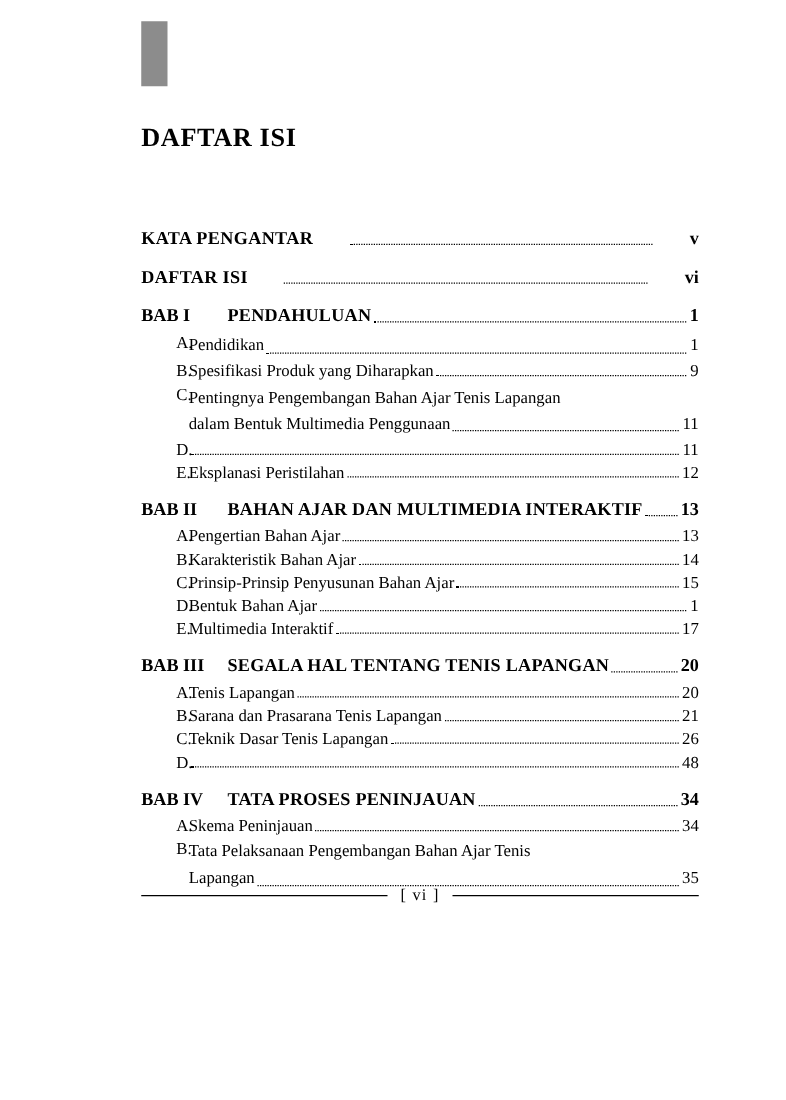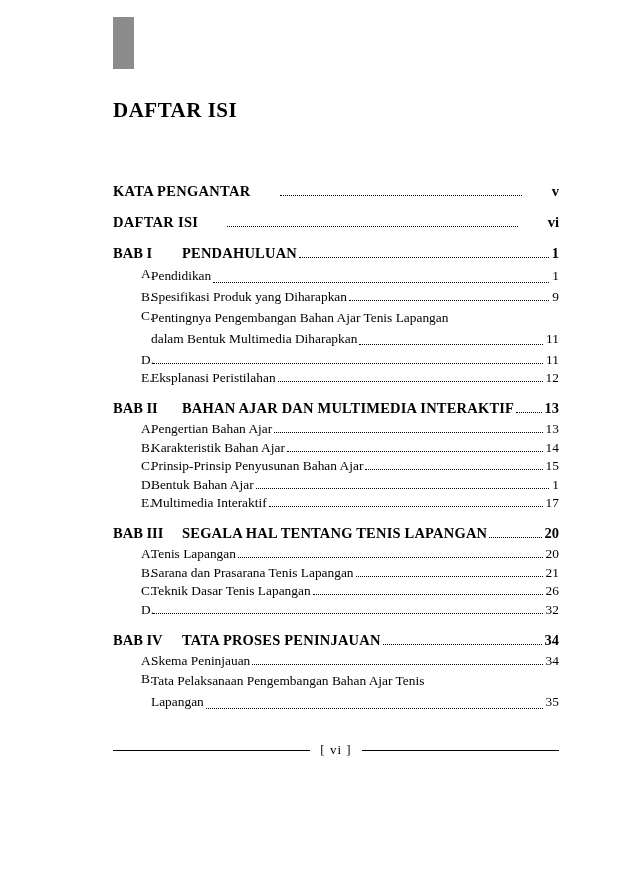--- a/index.html
+++ b/index.html
@@ -139,21 +139,21 @@
     height: 1px;
   }
   .sub-multi .line2 .pageno { white-space: nowrap; padding-left: 2px; }
 
   .group { margin-bottom: 0; }
 
   
   .footer {
     position: absolute;
     left: 113px;
-    top: 742px;
+    top: 708px;
     width: 446px;
     display: flex;
     align-items: center;
     font-size: 13px;
   }
   .footer .rule {
     flex: 1 1 auto;
     height: 1px;
     background: #000;
   }
@@ -210,21 +210,21 @@
         <span class="label">Spesifikasi Produk yang Diharapkan</span>
         <span class="leader"></span>
         <span class="pageno">9</span>
       </div>
 
       <div class="sub-multi">
         <span class="letter">C.</span>
         <span class="body">
           <span class="line1">Pentingnya Pengembangan Bahan Ajar Tenis Lapangan</span>
           <span class="line2">
-            <span class="label">dalam Bentuk Multimedia Diharapkan</span>
+            <span class="label">dalam Bentuk Multimedia Penggunaan</span>
             <span class="leader"></span>
             <span class="pageno">11</span>
           </span>
         </span>
       </div>
 
       <div class="row sub">
         <span class="letter">D.</span>
         <span class="leader"></span>
         <span class="pageno">11</span>
@@ -300,21 +300,21 @@
       </div>
       <div class="row sub">
         <span class="letter">C.</span>
         <span class="label">Teknik Dasar Tenis Lapangan</span>
         <span class="leader"></span>
         <span class="pageno">26</span>
       </div>
       <div class="row sub">
         <span class="letter">D.</span>
         <span class="leader"></span>
-        <span class="pageno">32</span>
+        <span class="pageno">48</span>
       </div>
     </div>
 
     <div class="group">
       <div class="row chapter">
         <span class="bab">BAB IV</span>
         <span class="label">TATA PROSES PENINJAUAN</span>
         <span class="leader"></span>
         <span class="pageno">34</span>
       </div>

